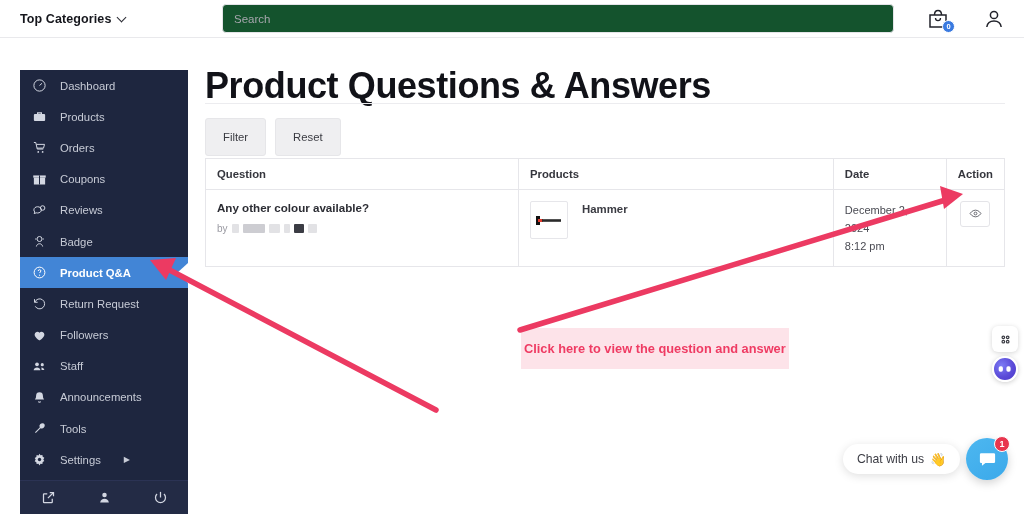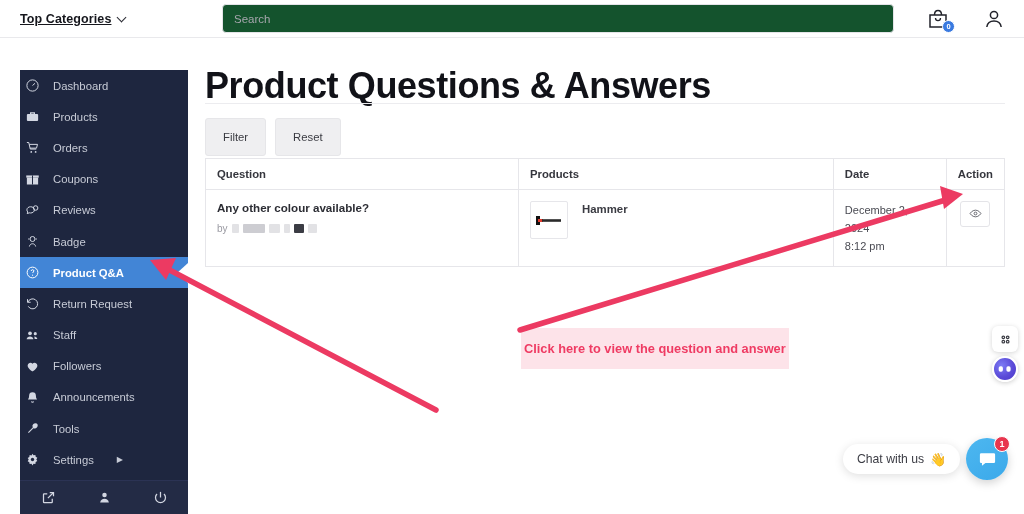--- a/index.html
+++ b/index.html
@@ -14,21 +14,21 @@
   
   #topbar{
     position:absolute; left:0; top:0; width:1024px; height:38px;
     background:#ffffff; border-bottom:1px solid #e9e9ec;
     display:flex; align-items:center;
   }
   #cat-menu{
     display:flex; align-items:center; gap:7px;
     margin-left:20px; cursor:pointer;
   }
-  #cat-menu .lbl{ font-size:12.5px; font-weight:bold; color:#15161c; letter-spacing:.1px;text-decoration:underline;}
+  #cat-menu .lbl{ font-size:12.5px; font-weight:bold; color:#15161c; letter-spacing:.1px;}
   .chev{ width:9px; height:9px; position:relative; }
   .chev:before{
     content:""; position:absolute; left:0; top:0;
     width:6px; height:6px; border-right:1.4px solid #2a2b33; border-bottom:1.4px solid #2a2b33;
     transform:rotate(45deg);
   }
   #hdr-search{
     position:absolute; left:222px; top:4px; width:672px; height:29px;
     border:1px solid #e4e4e8; border-radius:4px; background:#14532d;
     font-size:11.5px; color:#9a9aa2; padding:0 11px;
@@ -46,21 +46,21 @@
   }
 
   
   #sidebar{
     position:absolute; left:20px; top:70px; width:168px; height:444px;
     background:#1e263f; color:#cfd3de;
     overflow:hidden;
   }
   .nav-item{
     height:31.2px; display:flex; align-items:center; gap:13px;
-    padding-left:5px; font-size:11.3px; color:#c7cbd6; cursor:pointer;
+    padding-left:12px; font-size:11.3px; color:#c7cbd6; cursor:pointer;
     position:relative;
   }
   .nav-item .ic{ width:15px; height:15px; display:flex; align-items:center; justify-content:center; flex:0 0 15px;}
   .nav-item.active{
     background:#4285d6; color:#ffffff; font-weight:bold;
   }
   .nav-item.active:after{
     content:""; position:absolute; right:0; top:50%; transform:translateY(-50%);
     width:0;height:0;border-top:10px solid transparent;border-bottom:10px solid transparent;
     border-right:11px solid #ffffff;
@@ -266,35 +266,35 @@
           <svg width="15" height="15" viewBox="0 0 24 24" fill="none" stroke="#d3d7e2" stroke-width="1.6">
             <path d="M4 5v5h5"></path>
             <path d="M4.6 10a8 8 0 1 1 .6 6.5"></path>
           </svg>
         </span>
         <span>Return Request</span>
       </div>
       <div class="nav-item">
         <span class="ic">
           <svg width="15" height="15" viewBox="0 0 24 24" fill="none" stroke="#d3d7e2" stroke-width="1.6">
+            <path d="M12 20s-7.8-4.6-7.8-9.6A4.4 4.4 0 0 1 12 7.6a4.4 4.4 0 0 1 7.8 2.8C19.8 15.4 12 20 12 20z" fill="#d3d7e2" stroke="none"></path>
+          </svg>
+        </span>
+        <span>Followers</span>
+      </div>
+      <div class="nav-item">
+        <span class="ic">
+          <svg width="15" height="15" viewBox="0 0 24 24" fill="none" stroke="#d3d7e2" stroke-width="1.6">
             <circle cx="8" cy="8.5" r="3" fill="#d3d7e2" stroke="none"></circle>
             <circle cx="16.4" cy="9" r="2.5" fill="#d3d7e2" stroke="none"></circle>
             <path d="M2.6 18c.5-3 2.6-4.5 5.4-4.5s4.9 1.5 5.4 4.5z" fill="#d3d7e2" stroke="none"></path>
             <path d="M15 13.5c2.5 0 4.2 1.4 4.7 4h-4.3" fill="#d3d7e2" stroke="none"></path>
           </svg>
         </span>
         <span>Staff</span>
-      </div>
-      <div class="nav-item">
-        <span class="ic">
-          <svg width="15" height="15" viewBox="0 0 24 24" fill="none" stroke="#d3d7e2" stroke-width="1.6">
-            <path d="M12 20s-7.8-4.6-7.8-9.6A4.4 4.4 0 0 1 12 7.6a4.4 4.4 0 0 1 7.8 2.8C19.8 15.4 12 20 12 20z" fill="#d3d7e2" stroke="none"></path>
-          </svg>
-        </span>
-        <span>Followers</span>
       </div>
       <div class="nav-item">
         <span class="ic">
           <svg width="15" height="15" viewBox="0 0 24 24" fill="none" stroke="#d3d7e2" stroke-width="1.6">
             <path d="M12 3.5a5.4 5.4 0 0 0-5.4 5.4c0 5-2 6.2-2 6.2h14.8s-2-1.2-2-6.2A5.4 5.4 0 0 0 12 3.5z" fill="#d3d7e2" stroke="none"></path>
             <path d="M10.2 18.5a2 2 0 0 0 3.6 0" fill="none" stroke-width="1.8"></path>
           </svg>
         </span>
         <span>Announcements</span>
       </div>

